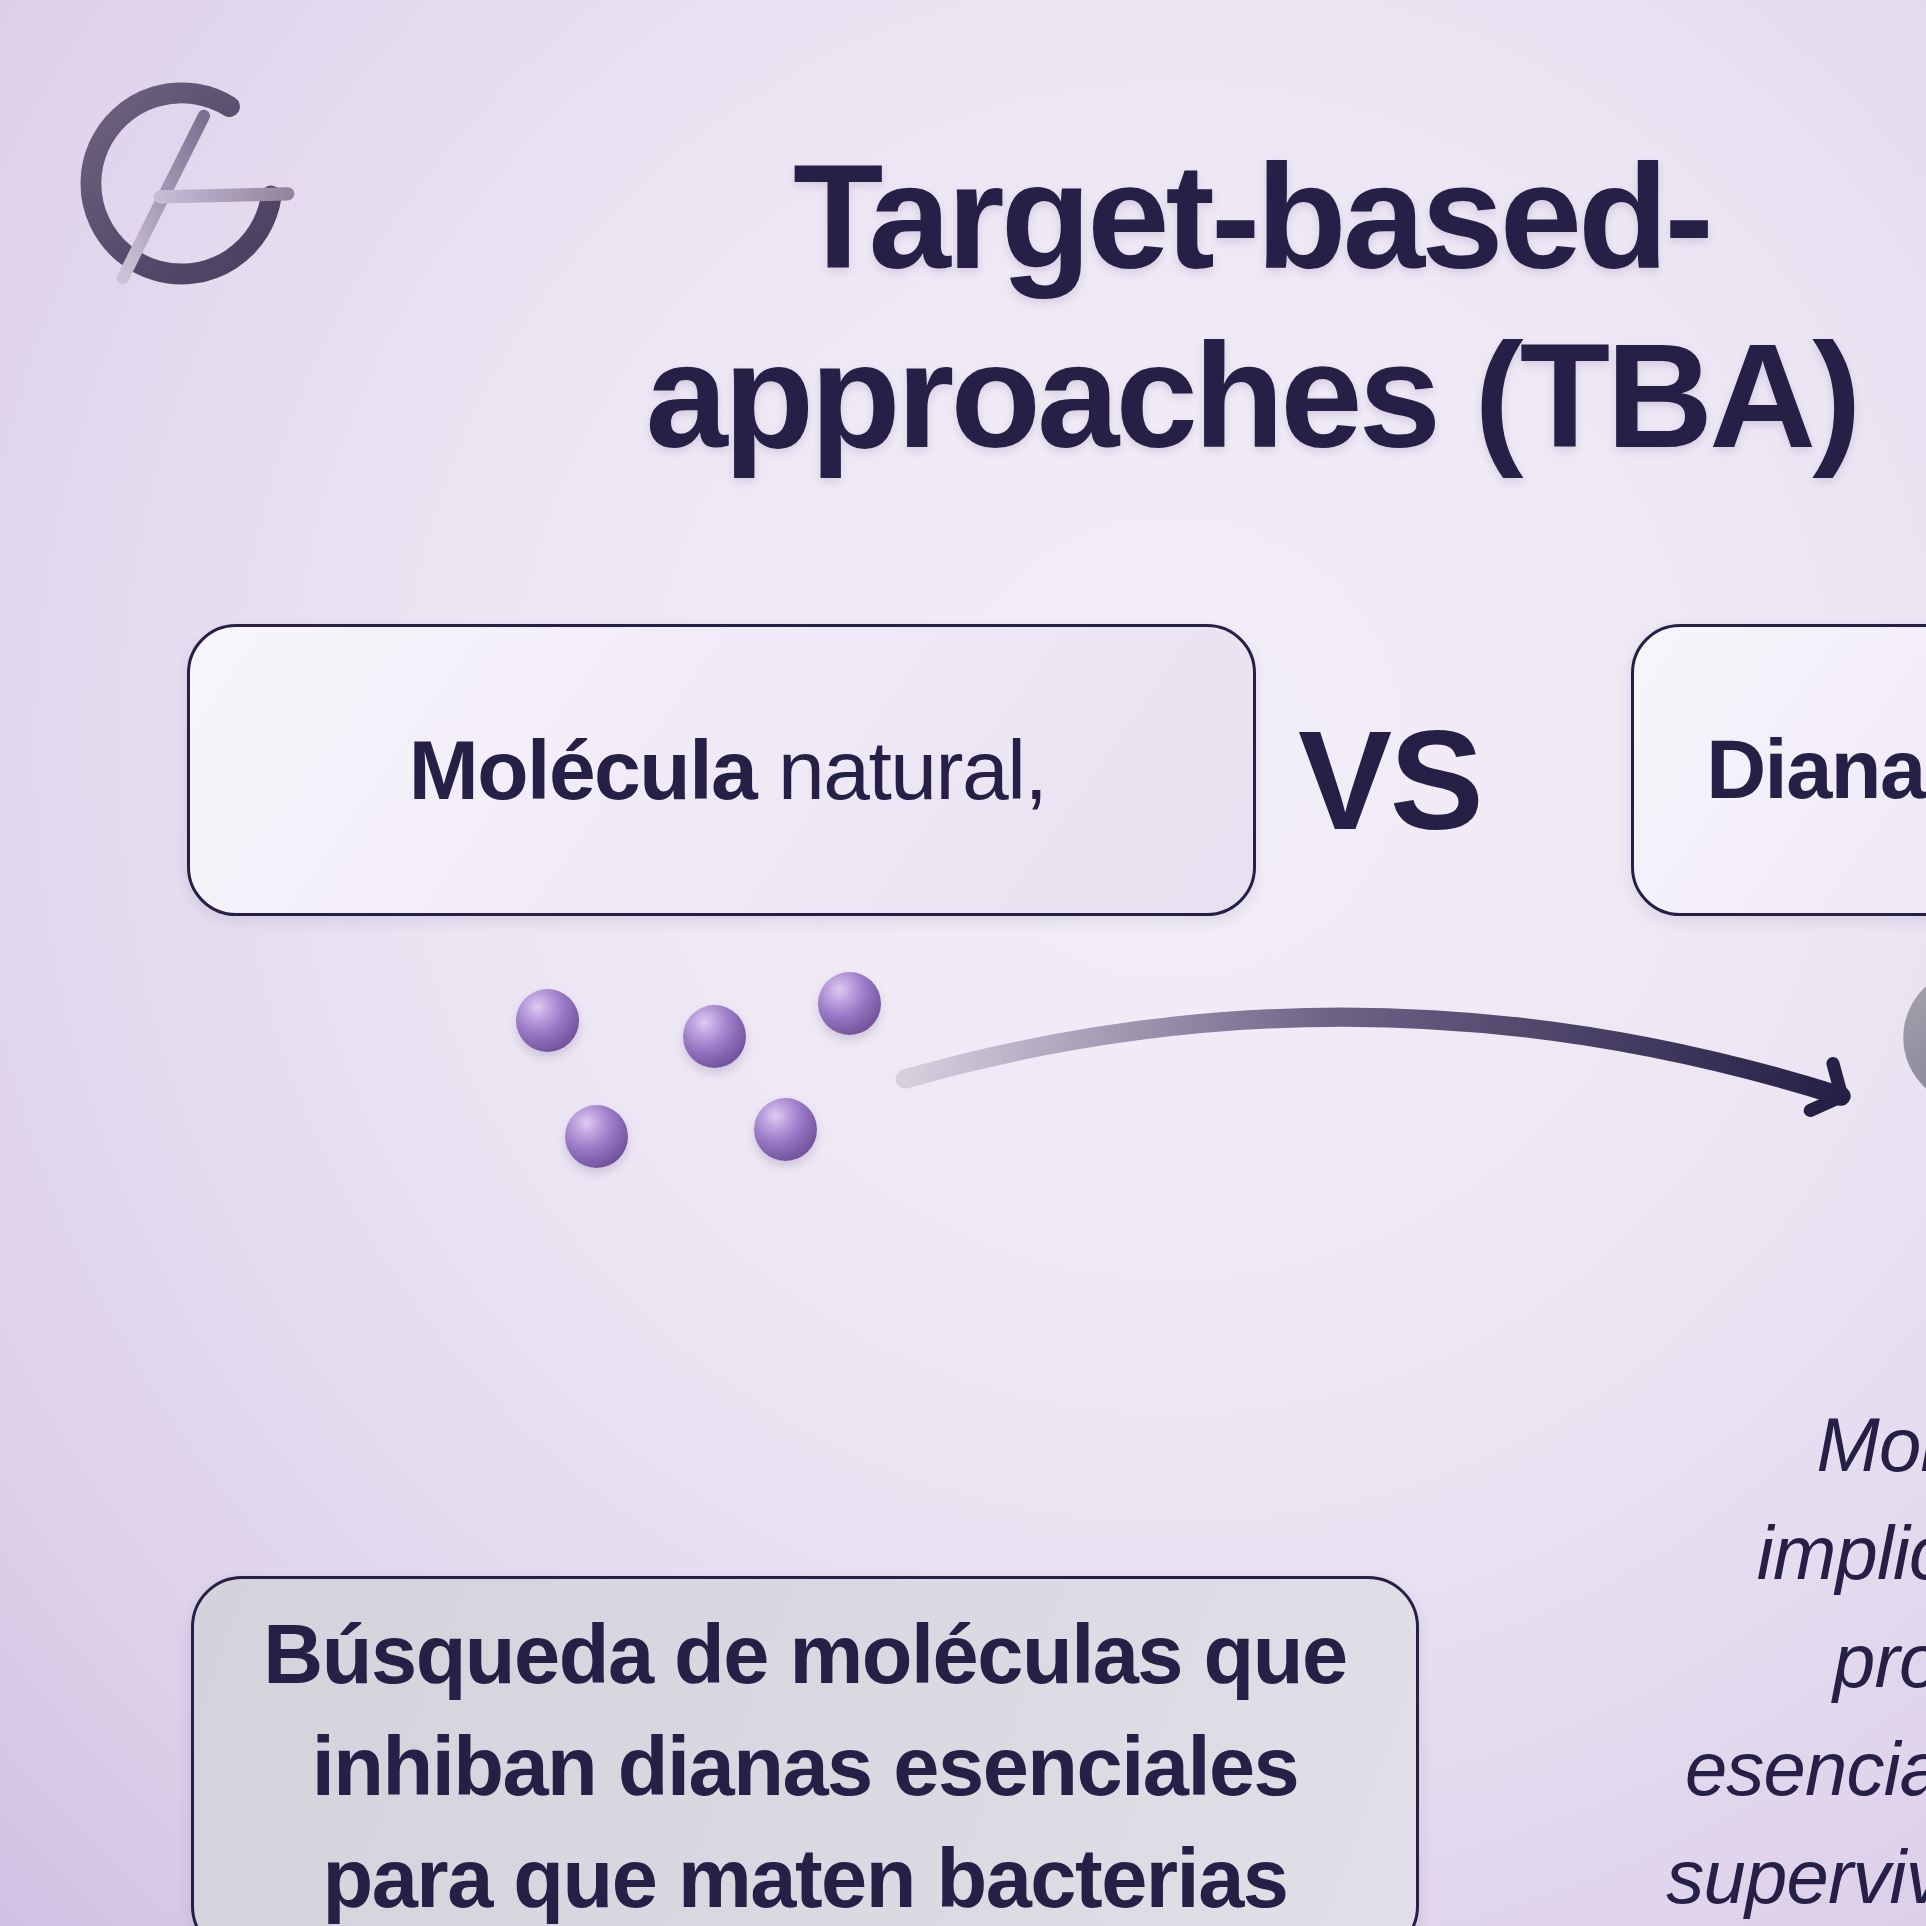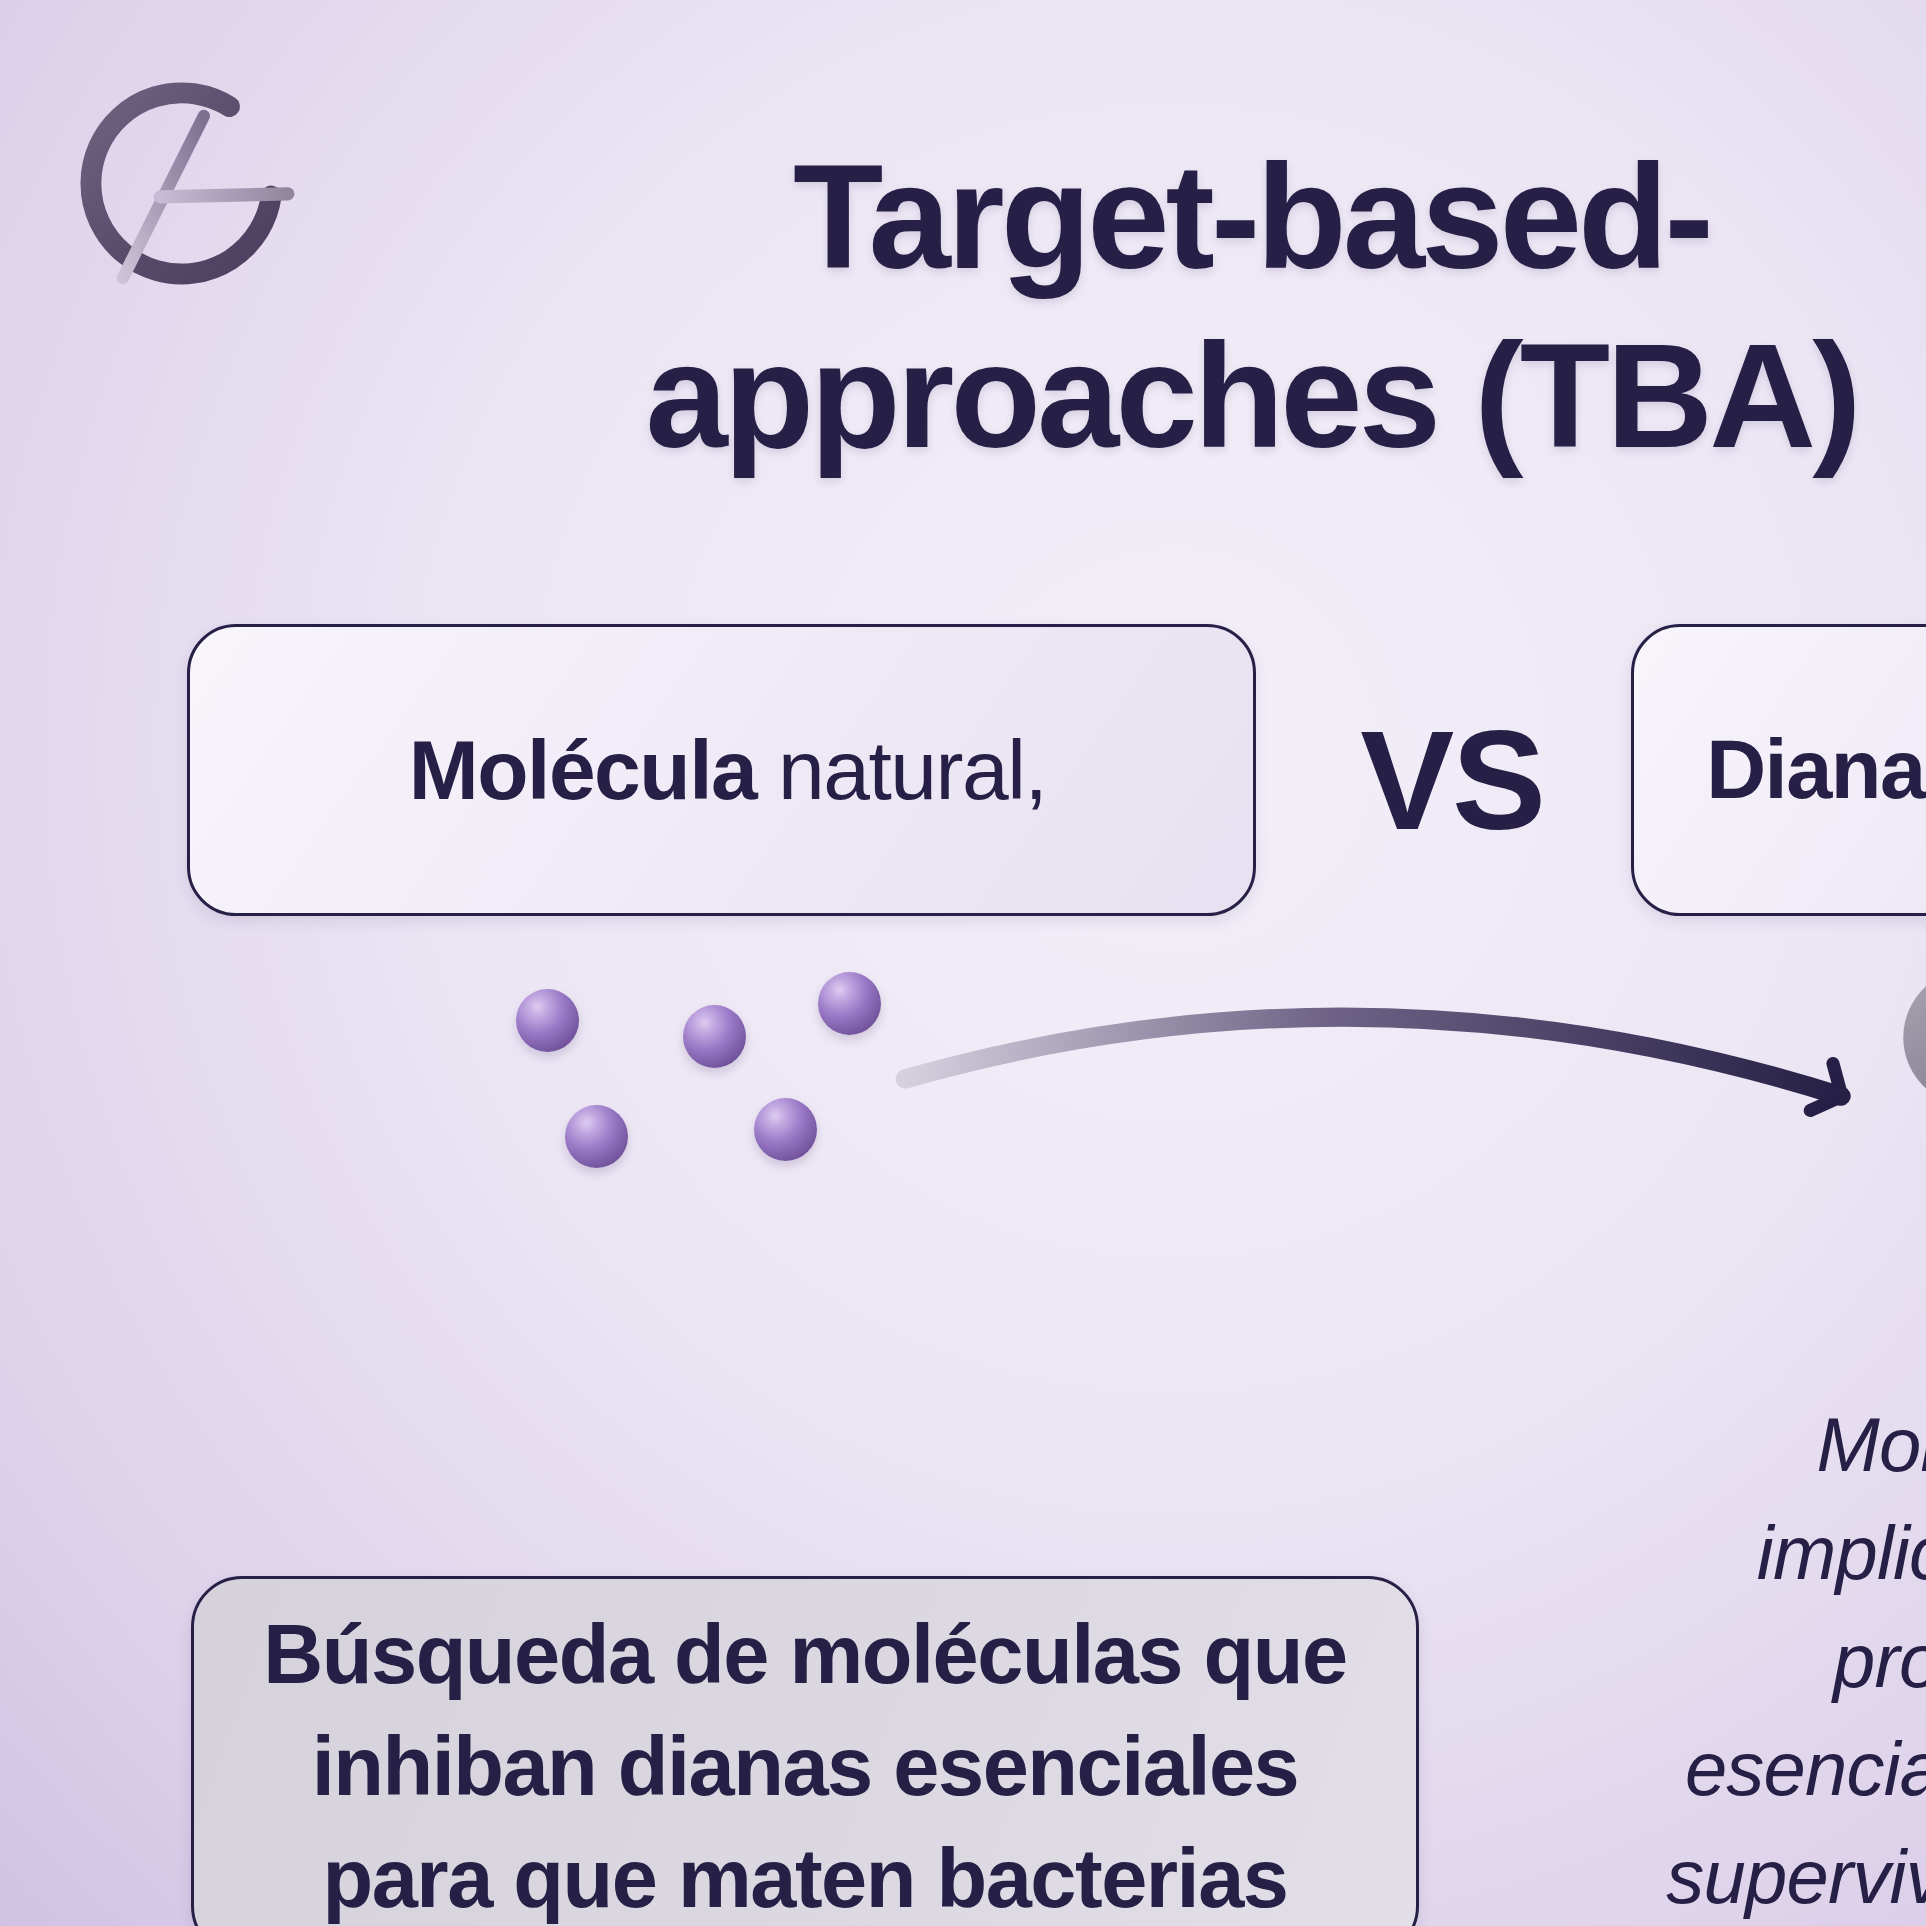--- a/index.html
+++ b/index.html
@@ -33,21 +33,21 @@
     display:flex;flex-direction:column;align-items:center;justify-content:center;
     text-align:center;
     box-shadow:0 5.4px 14px rgba(62,44,104,.10);
   }
   .box-left{left:187px;top:624px;width:1069px;height:292px;padding-left:12px;}
   .box-right{left:1631px;top:624px;width:706px;height:292px;}
   .box-left .line{font-size:84px;line-height:125px;letter-spacing:-1.5px;}
   .bold{font-weight:bold;}
   .vs-label{
     left:1298px;top:699px;width:308px;
-    text-align:center;font-size:141px;font-weight:bold;letter-spacing:-2.3px;
+    text-align:left;font-size:141px;font-weight:bold;letter-spacing:-2.3px;
   }
   .box-right .line{font-size:83px;font-weight:bold;letter-spacing:-1.5px;}
   
   .sphere{
     width:63px;height:63px;border-radius:50%;
     background:radial-gradient(circle at 34% 28%,
       #ddccf1 0%, #c0a6e0 18%, #9b7ac7 42%, #8263ae 62%, #6c4d95 82%, #5b4180 100%);
     box-shadow:0 5.4px 10px rgba(70,48,110,.18);
   }
   

